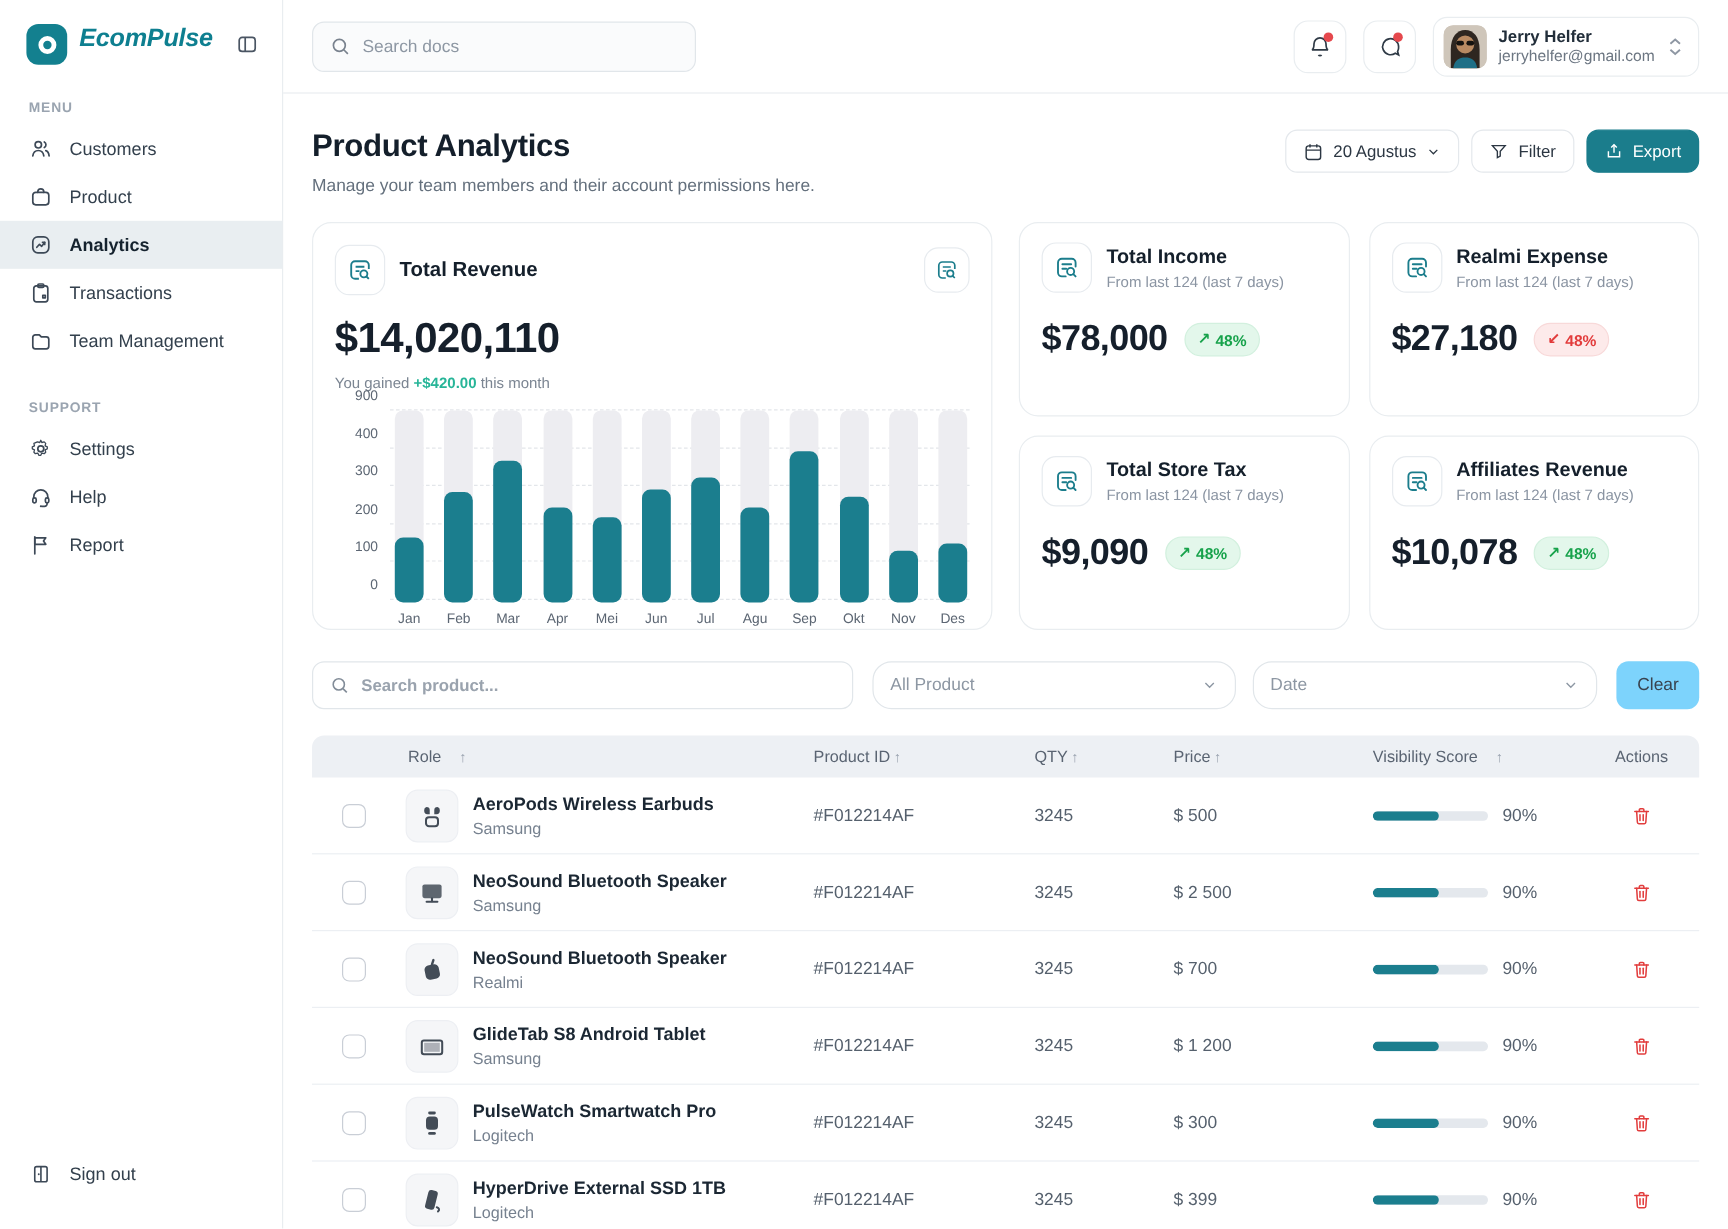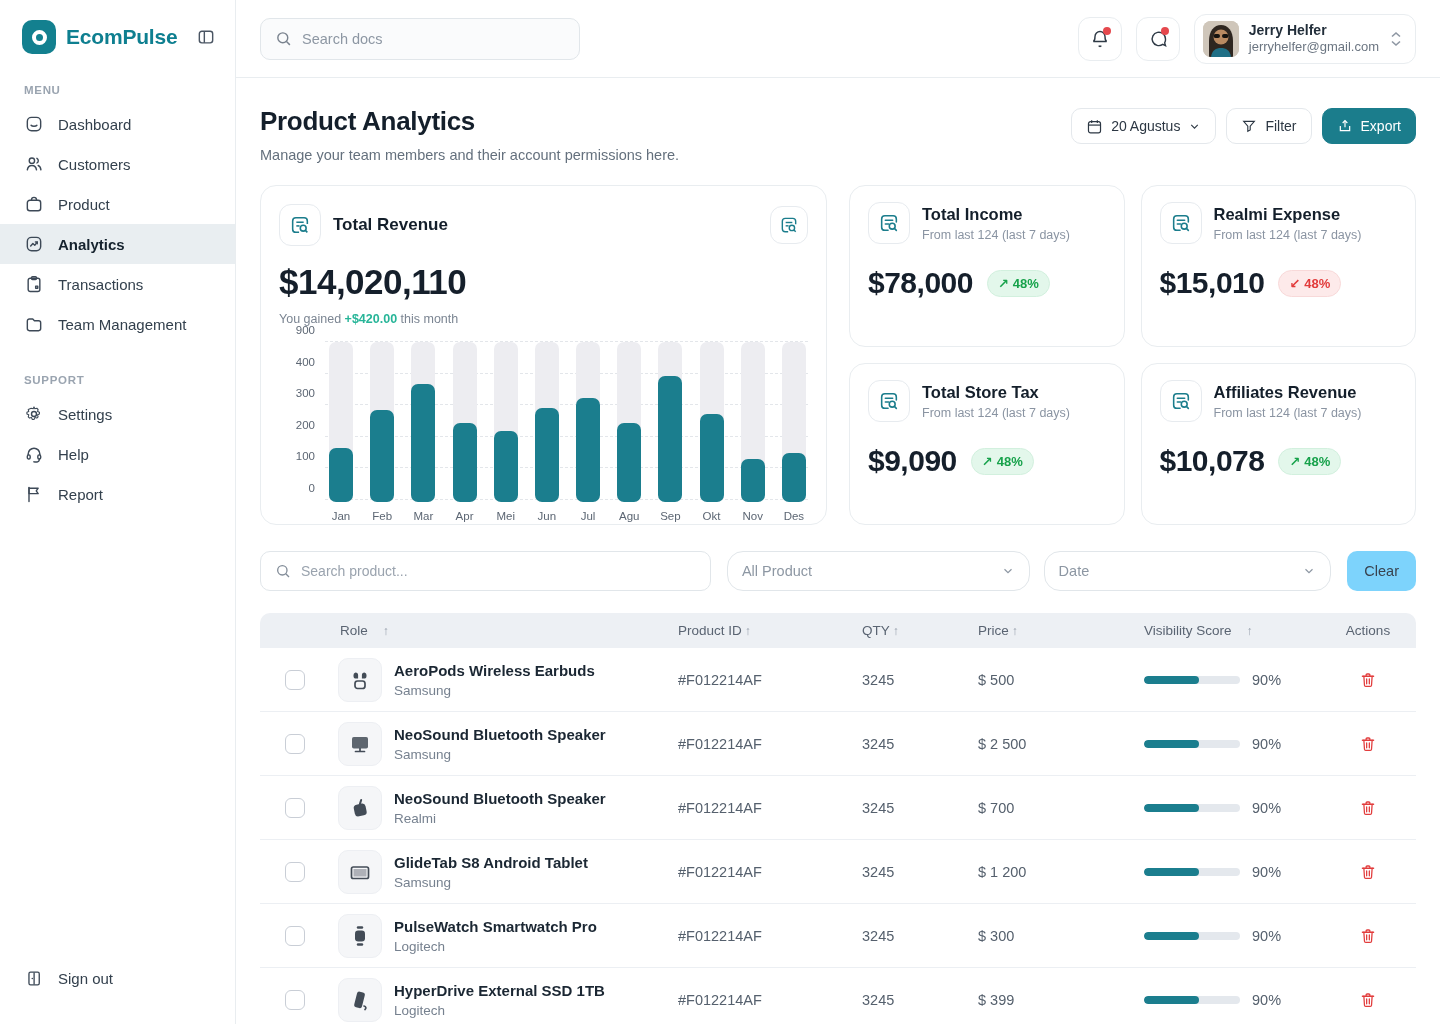--- a/index.html
+++ b/index.html
@@ -3,21 +3,21 @@
 <meta charset="utf-8">
 <style>
   * { margin:0; padding:0; box-sizing:border-box; }
   html,body { background:#fff; }
   body { font-family:"Liberation Sans","DejaVu Sans",sans-serif; color:#1c2733; }
   .app { width:1440px; height:1024px; display:flex; overflow:hidden; background:#fff; }
 
   
   .sidebar { width:236px; min-width:236px; border-right:1px solid #e9edf0; display:flex; flex-direction:column; }
   .logo-row { display:flex; align-items:center; justify-content:space-between; padding:20px 18px 0 22px; }
-  .logo { display:flex; align-items:center; gap:10px; }
+  .logo { display:flex; gap:10px;font-style:italic; }
   .logo-mark { width:34px; height:34px; border-radius:10px; background:#13808f; display:flex; align-items:center; justify-content:center; }
   .logo-ring { width:15px; height:15px; border:4.5px solid #fff; border-radius:50%; }
   .logo-text { font-size:21px; font-weight:700; color:#0e7f90; letter-spacing:-0.2px; }
   .collapse-btn { width:22px; height:22px; display:flex; align-items:center; justify-content:center; cursor:pointer; color:#4a5563; }
   .section-label { color:#9aa4b0; font-size:11.5px; font-weight:700; letter-spacing:0.06em; padding:30px 24px 8px; }
   .nav-item { display:flex; align-items:center; gap:14px; padding:0 24px; height:40px; font-size:15px; color:#33404d; cursor:pointer; }
   .nav-item .nav-ic { width:20px; height:20px; color:#3d4957; display:flex; align-items:center; justify-content:center; }
   .nav-item.active { background:#e9eef1; color:#15222e; font-weight:700; }
   .signout { margin-top:auto; margin-bottom:26px; }
 
@@ -74,21 +74,21 @@
   .stat-sub { font-size:12.5px; color:#8a94a2; margin-top:4px; }
   .stat-value-row { display:flex; align-items:center; gap:14px; margin-top:22px; }
   .stat-value { font-size:30px; font-weight:700; color:#151f2b; letter-spacing:-0.5px; }
   .badge { font-size:13px; font-weight:700; border-radius:999px; padding:5px 10px; display:flex; align-items:center; gap:4px; }
   .badge.up { background:#e3f7eb; color:#17a24b; border:1px solid #d2f0de; }
   .badge.down { background:#fdeaea; color:#e23b3b; border:1px solid #f8d9d9; }
 
   
   .filters-row { display:flex; gap:16px; margin-top:26px; align-items:center; }
   .search-product { width:453px; height:40px; border:1px solid #e1e6ea; border-radius:10px; display:flex; align-items:center; gap:10px; padding:0 14px; color:#828c98; }
-  .search-product input { border:none; outline:none; background:transparent; font-size:14px; color:#3c4754; width:100%; font-family:inherit; }
+  .search-product input { border:none; outline:none; background:transparent; font-size:14px; color:#3c4754; width:100%; font-family:inherit;font-weight:bold; }
   .search-product input::placeholder { color:#9aa3ae; }
   .dropdown { height:40px; border:1px solid #e1e6ea; border-radius:16px; display:flex; align-items:center; justify-content:space-between; padding:0 14px; font-size:14.5px; color:#8d97a3; cursor:pointer; }
   .dd-product { width:304px; } .dd-date { width:289px; margin-left:-2px; }
   .btn-clear { margin-left:auto; height:40px; padding:0 17px; background:#7dd3fc; border:none; border-radius:10px; font-size:14.5px; color:#3a4document4document; color:#39434f; cursor:pointer; font-family:inherit; }
 
   
   .table { margin-top:22px; }
   .thead { display:flex; align-items:center; background:#edf0f4; border-radius:10px 10px 0 0; height:35px; font-size:13.5px; color:#5a6472; }
   .trow { display:flex; align-items:center; height:64px; border-bottom:1px solid #eceff3; }
   .col-check { width:60px; padding-left:25px; }
@@ -123,29 +123,20 @@
       <div class="collapse-btn">
         <svg width="20" height="20" viewBox="0 0 24 24" fill="none" stroke="currentColor" stroke-width="1.7">
             <rect x="4" y="5" width="16" height="14" rx="3"></rect>
             <line x1="10" y1="5" x2="10" y2="19"></line>
           </svg>
       </div>
     </div>
 
     <div class="section-label">MENU</div>
     <nav id="menu-list">
-        <div class="nav-item ">
-    <span class="nav-ic">
-            <svg width="20" height="20" viewBox="0 0 24 24" fill="none" stroke="currentColor" stroke-width="1.7" stroke-linecap="round" stroke-linejoin="round">
-              <rect x="4" y="4" width="16" height="16" rx="5"></rect>
-              <path d="M8.5 13.5c1.2 1.6 5.8 1.6 7 0"></path>
-            </svg>
-          </span>
-    <span>Dashboard</span>
-  </div>
         <div class="nav-item ">
     <span class="nav-ic">
             <svg width="20" height="20" viewBox="0 0 24 24" fill="none" stroke="currentColor" stroke-width="1.7" stroke-linecap="round" stroke-linejoin="round">
               <circle cx="9.5" cy="8" r="3.2"></circle>
               <path d="M4 19c.5-3.5 2.5-5.3 5.5-5.3S14.5 15.5 15 19"></path>
               <path d="M15.5 5.2a3.2 3.2 0 0 1 0 5.6"></path>
               <path d="M17 13.8c2 .7 3 2.4 3.3 5.2"></path>
             </svg>
           </span>
     <span>Customers</span>
@@ -479,21 +470,21 @@
                     <circle cx="15.5" cy="15.5" r="3.2"></circle>
                     <line x1="17.9" y1="17.9" x2="20" y2="20"></line>
                   </svg>
                 </div>
       <div>
         <div class="stat-title">Realmi Expense</div>
         <div class="stat-sub">From last 124 (last 7 days)</div>
       </div>
     </div>
     <div class="stat-value-row">
-      <div class="stat-value">$15,010</div>
+      <div class="stat-value">$27,180</div>
       <div class="badge down">
         <span>↙</span>
         <span>48%</span>
       </div>
     </div>
   </div>
             <div class="card stat-card">
     <div class="stat-head">
       <div class="ic-box">
                   <svg width="22" height="22" viewBox="0 0 24 24" fill="none" stroke="currentColor" stroke-width="1.7" stroke-linecap="round" stroke-linejoin="round">

